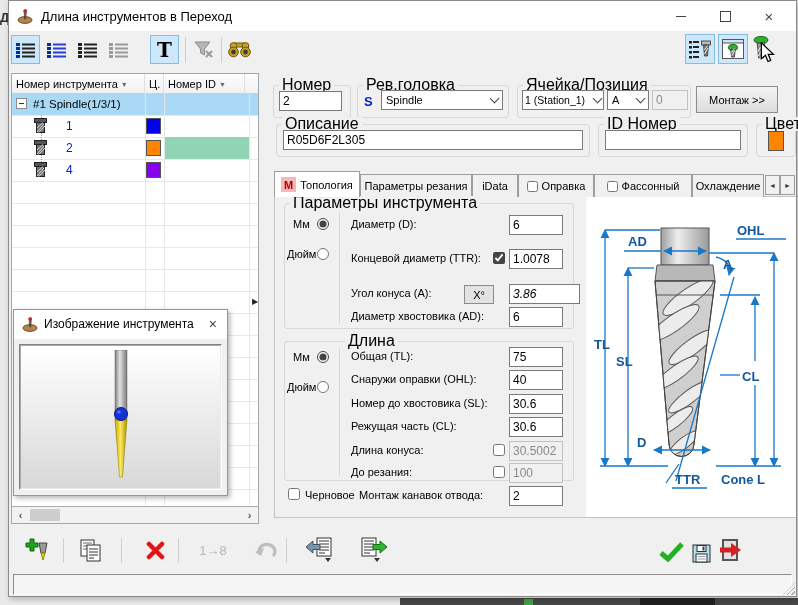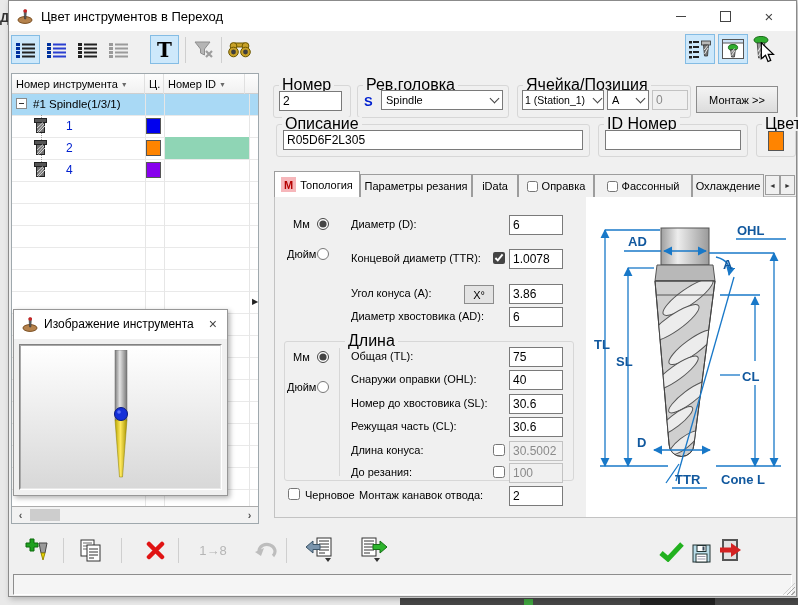--- a/index.html
+++ b/index.html
@@ -95,21 +95,21 @@
 <div class="abs" style="left:524px;top:599px;width:9px;height:6px;background:#3fa33f"></div>
 
 <div id="dialog">
 
   <div class="titlebar">
     <svg class="abs" style="left:8px;top:7px" width="16" height="16" viewBox="0 0 16 16">
       <ellipse cx="8" cy="12" rx="7" ry="3.4" fill="#b5824c" stroke="#7a4f22"></ellipse>
       <polygon points="7,2 9.4,2 8.8,11 7.6,11" fill="#666" stroke="#333" stroke-width="0.6"></polygon>
       <circle cx="8.2" cy="3" r="1.8" fill="#c22"></circle>
     </svg>
-    <span class="title-text">Цвет инструментов в Переход</span>
+    <span class="title-text">Длина инструментов в Переход</span>
     <div class="winbtns">
       <div class="winbtn">
           <span class="minline"></span>
         </div>
       <div class="winbtn">
           <span class="maxbox"></span>
         </div>
       <div class="winbtn closex">×</div>
     </div>
   </div>
@@ -393,37 +393,41 @@
   <div class="tab" style="left:585px;top:173px;width:98px;height:23px">
     <input type="checkbox" style="width: 11px; height: 11px;">
     <span>Фассонный</span>
   </div>
   <div class="tab" style="left:683px;top:173px;width:72px;height:23px">
     <span>Охлаждение</span>
   </div>
   <div class="tabscroll" style="left:756px;top:174px">◄</div>
   <div class="tabscroll" style="left:771px;top:174px">►</div>
 
+  <div class="gbox" style="left:275px;top:202px;width:290px;height:126px">
+    <span class="glbl">Параметры инструмента</span>
+    <div class="vdiv" style="left:54px;top:8px;height:112px"></div>
+  </div>
   <span class="lbl" style="left:284px;top:217px">Мм</span>
   <input type="radio" name="units1" class="ckb" style="left: 308px; top: 217px;" checked="">
   <span class="lbl" style="left:278px;top:247px">Дюйм</span>
   <input type="radio" name="units1" class="ckb" style="left: 308px; top: 247px;">
 
   <span class="lbl" style="left:342px;top:217px">Диаметр (D):</span>
   <input class="inp" style="left: 500px; top: 214px; width: 54px;" value="6">
 
   <span class="lbl" style="left:342px;top:251px">Концевой диаметр (TTR):</span>
   <input type="checkbox" class="ckb" style="left: 484px; top: 251px;" checked="">
   <input class="inp" style="left: 500px; top: 248px; width: 54px;" value="1.0078">
 
   <span class="lbl" style="left:342px;top:286px">Угол конуса (A):</span>
   <div class="pushbtn" style="left:455px;top:284px;width:30px;height:19px;background:#e3e3e3">
     <span>X°</span>
   </div>
-  <input class="inp" style="left: 500px; top: 283px; width: 54px;" value="3.86">
+  <input class="inp" style="left: 500px; top: 283px; width: 71px; font-style: italic;" value="3.86">
 
   <span class="lbl" style="left:342px;top:309px">Диаметр хвостовика (AD):</span>
   <input class="inp" style="left: 500px; top: 306px; width: 54px;" value="6">
 
   <div class="gbox" style="left:275px;top:340px;width:290px;height:140px">
     <span class="glbl" style="left:60px">Длина</span>
     <div class="vdiv" style="left:54px;top:6px;height:128px"></div>
   </div>
   <span class="lbl" style="left:284px;top:350px">Мм</span>
   <input type="radio" name="units2" class="ckb" style="left: 308px; top: 350px;" checked="">

